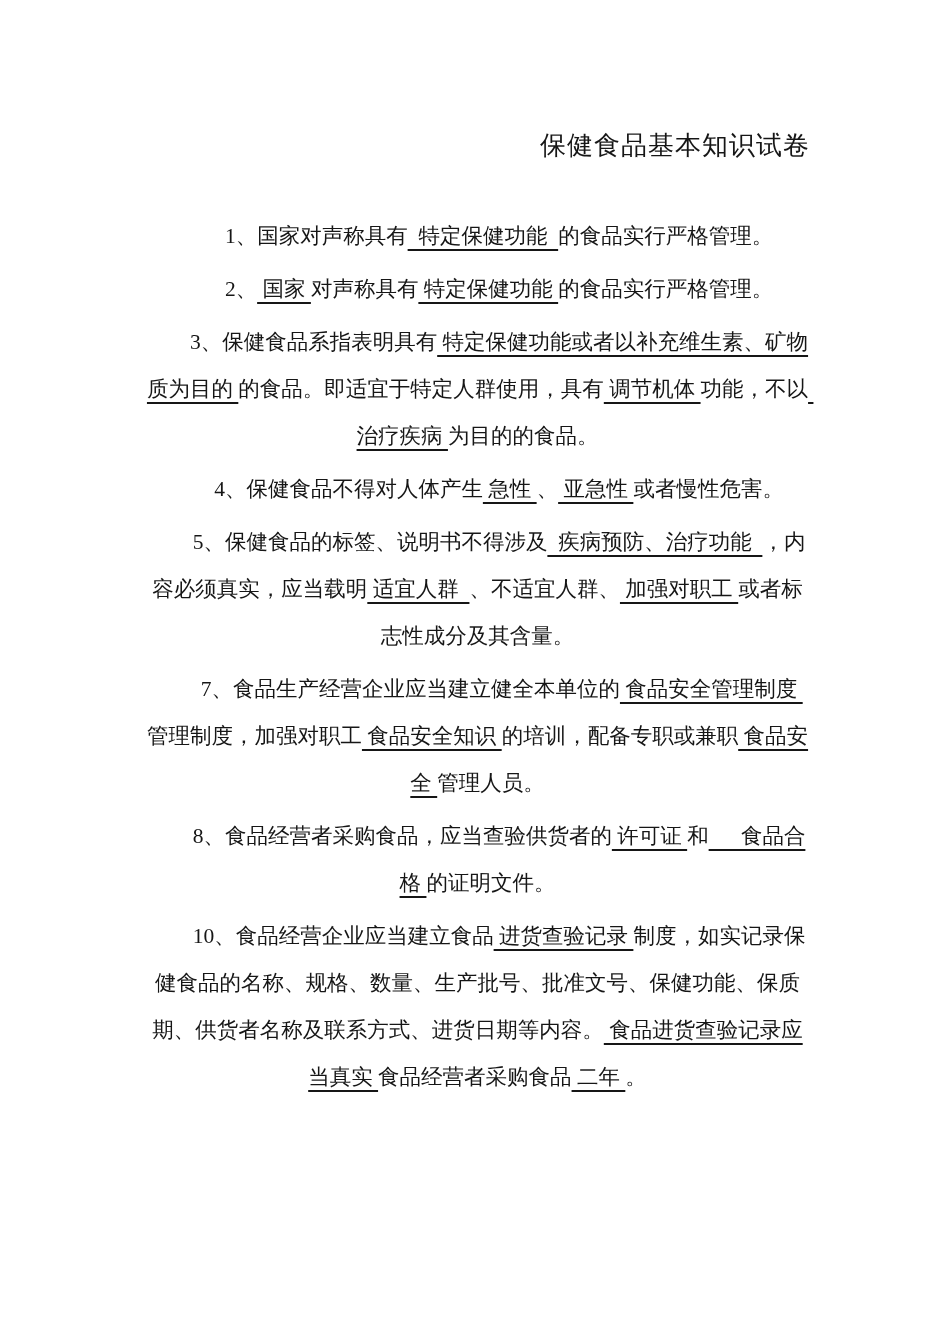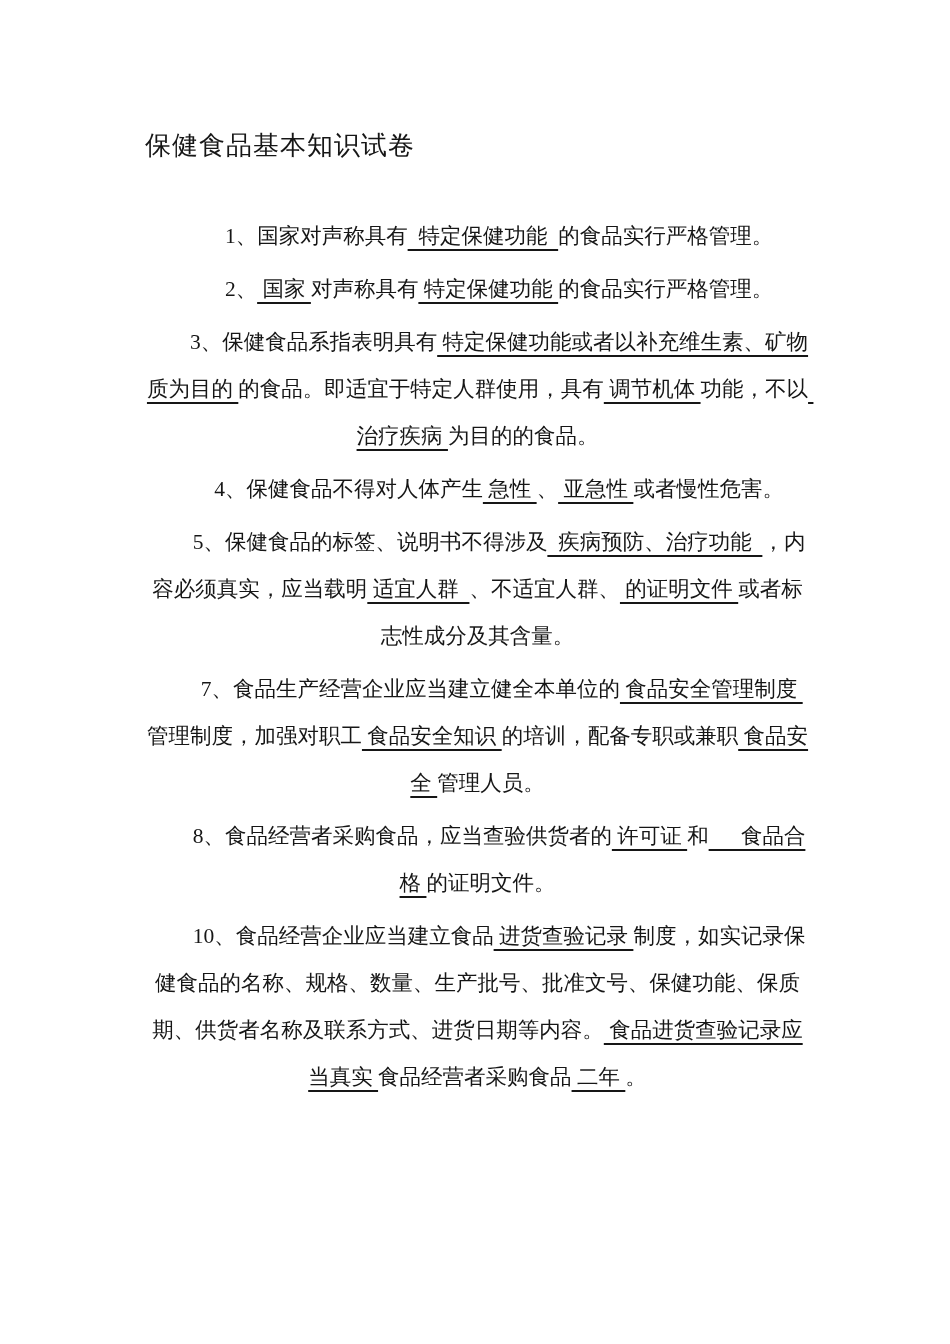--- a/index.html
+++ b/index.html
@@ -17,21 +17,21 @@
     position: relative;
     width: 950px;
     height: 1344px;
     box-sizing: border-box;
     background: #ffffff;
     padding: 128px 140px 40px 145px;
     overflow: hidden;
   }
   .doc-title {
     margin: 0 0 50px 0;
-    text-align: left;
+    text-align: right;
     font-size: 26px;
     font-weight: 400;
     letter-spacing: 1px;
   }
   .doc-body {
     width: 665px;
     text-align: center;
   }
   .para {
     margin: 0 0 6px 0;
@@ -53,18 +53,18 @@
 </head>
 <body>
 
 <div class="page">
   <h1 class="doc-title">保健食品基本知识试卷</h1>
   <div class="doc-body">
       <p class="para"><span class="seg">1、国家对声称具有</span><span class="seg blank">  特定保健功能  </span><span class="seg">的食品实行严格管理。</span></p>
       <p class="para"><span class="seg">2、</span><span class="seg blank"> 国家 </span><span class="seg">对声称具有</span><span class="seg blank"> 特定保健功能 </span><span class="seg">的食品实行严格管理。</span></p>
       <p class="para"><span class="seg">3、保健食品系指表明具有</span><span class="seg blank"> 特定保健功能或者以补充维生素、矿物质为目的 </span><span class="seg">的食品。即适宜于特定人群使用，具有</span><span class="seg blank"> 调节机体 </span><span class="seg">功能，不以</span><span class="seg blank"> 治疗疾病 </span><span class="seg">为目的的食品。</span></p>
       <p class="para"><span class="seg">4、保健食品不得对人体产生</span><span class="seg blank"> 急性 </span><span class="seg">、</span><span class="seg blank"> 亚急性 </span><span class="seg">或者慢性危害。</span></p>
-      <p class="para"><span class="seg">5、保健食品的标签、说明书不得涉及</span><span class="seg blank">  疾病预防、治疗功能  </span><span class="seg">，内容必须真实，应当载明</span><span class="seg blank"> 适宜人群  </span><span class="seg">、不适宜人群、</span><span class="seg blank"> 的证明文件 </span><span class="seg">或者标志性成分及其含量。</span></p>
+      <p class="para"><span class="seg">5、保健食品的标签、说明书不得涉及</span><span class="seg blank">  疾病预防、治疗功能  </span><span class="seg">，内容必须真实，应当载明</span><span class="seg blank"> 适宜人群  </span><span class="seg">、不适宜人群、</span><span class="seg blank"> 加强对职工 </span><span class="seg">或者标志性成分及其含量。</span></p>
       <p class="para"><span class="seg">7、食品生产经营企业应当建立健全本单位的</span><span class="seg blank"> 食品安全管理制度 </span><span class="seg">管理制度，加强对职工</span><span class="seg blank"> 食品安全知识 </span><span class="seg">的培训，配备专职或兼职</span><span class="seg blank"> 食品安全 </span><span class="seg">管理人员。</span></p>
       <p class="para"><span class="seg">8、食品经营者采购食品，应当查验供货者的</span><span class="seg blank"> 许可证 </span><span class="seg">和</span><span class="seg blank">      食品合格 </span><span class="seg">的证明文件。</span></p>
       <p class="para"><span class="seg">10、食品经营企业应当建立食品</span><span class="seg blank"> 进货查验记录 </span><span class="seg">制度，如实记录保健食品的名称、规格、数量、生产批号、批准文号、保健功能、保质期、供货者名称及联系方式、进货日期等内容。</span><span class="seg blank"> 食品进货查验记录应当真实 </span><span class="seg">食品经营者采购食品</span><span class="seg blank"> 二年 </span><span class="seg">。</span></p>
     </div>
 </div>
 
 </body></html>

